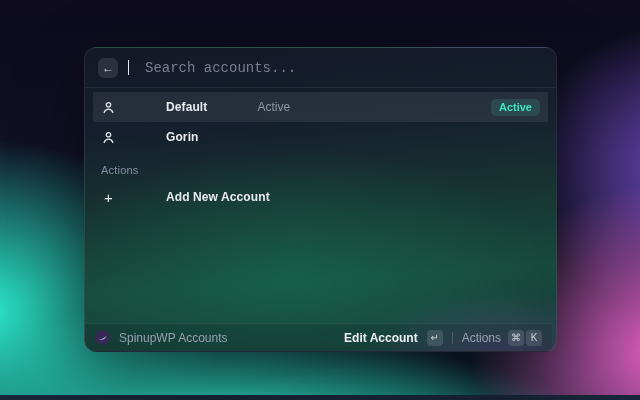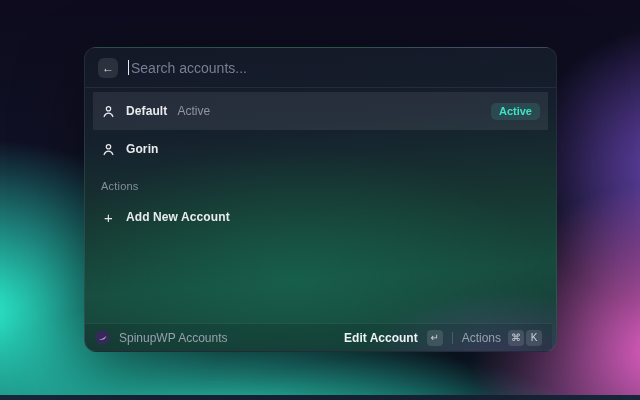--- a/index.html
+++ b/index.html
@@ -40,30 +40,30 @@
   }
   .back-btn {
     width:20px; height:20px; flex:0 0 auto; border:none; cursor:pointer;
     border-radius:6px; background:rgba(255,255,255,0.10);
     color:#d6dae2; font-size:12px; line-height:20px; text-align:center;
     display:flex; align-items:center; justify-content:center;
     font-family:"Liberation Sans", sans-serif;
   }
   .caret { width:1px; height:15px; background:#e7eaf0; margin-left:10px; }
   .search-input {
-    flex:1; margin-left:2px; border:none; outline:none; background:transparent;
-    color:#e8eaef; font-size:14px; font-family:Liberation Sans, sans-serif;
+    flex:1; margin-left:16px; border:none; outline:none; background:transparent;
+    color:#e8eaef; font-size:14px; font-family:Liberation Mono, monospace;
   }
   .search-input::placeholder { color:#787f92; }
 
   
   .list { padding:4px 8px 0 8px; }
   .row {
-    display:flex; align-items:center; height:38px; padding:0 8px;
-    border-radius:1px; cursor:pointer; color:#e9ebee;
+    display:flex; align-items:center; height:30px; padding:0 8px;
+    border-radius:1px; cursor:pointer; color:#e9ebee;gap:40px;
   }
   .row.selected { background:rgba(255,255,255,0.08); }
   .row .p-icon { width:15px; height:15px; flex:0 0 auto; margin-right:10px; color:#e4e7ec; display:flex; }
   .row .p-icon svg { width:15px; height:15px; }
   .row-title { font-size:12px; font-weight:bold; letter-spacing:0.1px; }
   .row-subtitle { font-size:12px; color:#8f96a6; margin-left:10px; }
   .spacer { flex:1; }
   .badge {
     font-size:11px; font-weight:bold; color:#40e2c5;
     background:rgba(64,226,197,0.14);

